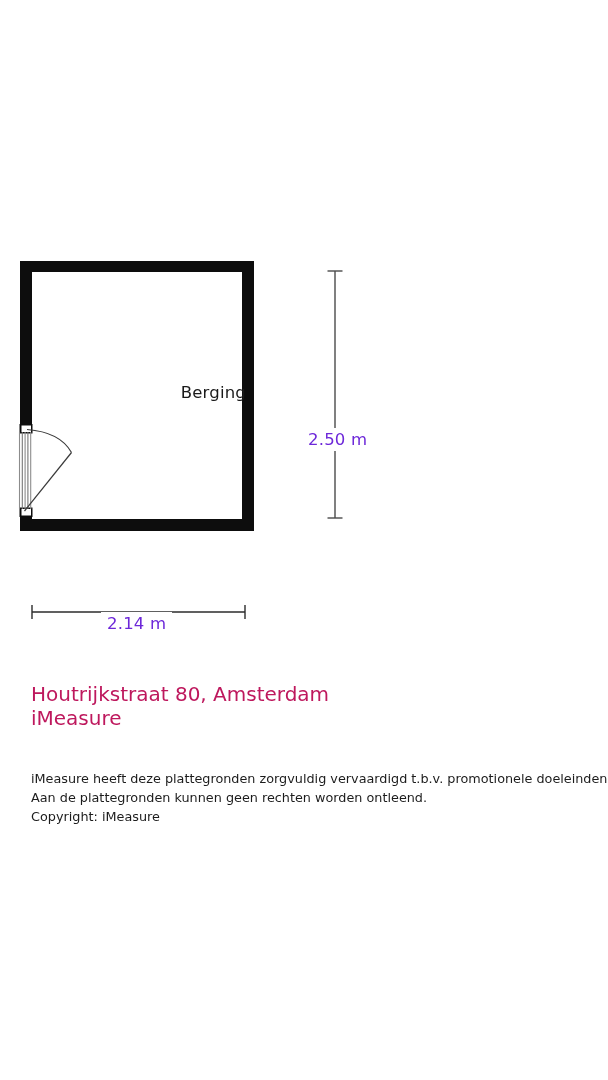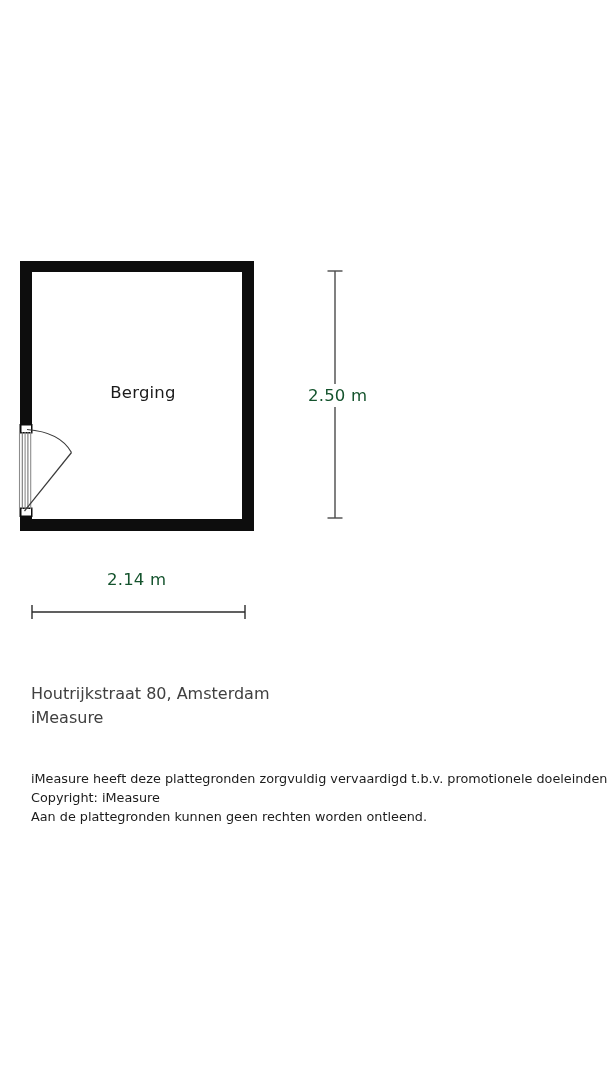--- a/index.html
+++ b/index.html
@@ -40,59 +40,60 @@
     display: block;
   }
 
   .room-label {
     position: absolute;
     font-family: "DejaVu Sans", sans-serif;
     font-size: 16.5px;
     color: #1a1a1a;
     letter-spacing: 0.2px;
     white-space: nowrap;
-    text-align: center;
+    text-align: right;
   }
   #room-label-berging {
     left: 40px;
     top: 383px;
     width: 206px;
   }
 
   .dim-label {
     position: absolute;
     font-family: "DejaVu Sans", sans-serif;
     font-size: 16.5px;
-    color: #14532d;
+    color: #6d28d9;
     letter-spacing: 0.2px;
     white-space: nowrap;
     background: #ffffff;
     padding: 2px 6px;
+    margin-top: 44px;
   }
   #dim-label-vertical {
     left: 302px;
     top: 384px;
   }
   #dim-label-horizontal {
     left: 101px;
     top: 568px;
   }
 
   
   #caption-block {
     position: absolute;
     left: 31px;
     top: 682px;
     width: 560px;
   }
   .caption-line {
     font-family: "DejaVu Sans", sans-serif;
-    font-size: 16px;
+    font-size: 20px;
     line-height: 24px;
-    color: #404040;
+    color: #be185d;
     white-space: nowrap;
   }
 
   #disclaimer-block {
     position: absolute;
     left: 31px;
     top: 769px;
     width: 566px;
   }
   .disclaimer-line {
@@ -162,17 +163,17 @@
     <div class="dim-label" id="dim-label-horizontal">2.14 m</div>
   </div>
 
   <div id="caption-block">
     <div class="caption-line">Houtrijkstraat 80, Amsterdam</div>
     <div class="caption-line">iMeasure</div>
   </div>
 
   <div id="disclaimer-block">
     <div class="disclaimer-line">iMeasure heeft deze plattegronden zorgvuldig vervaardigd t.b.v. promotionele doeleinden.</div>
+    <div class="disclaimer-line">Aan de plattegronden kunnen geen rechten worden ontleend.</div>
     <div class="disclaimer-line">Copyright: iMeasure</div>
-    <div class="disclaimer-line">Aan de plattegronden kunnen geen rechten worden ontleend.</div>
   </div>
 
 </div>
 
 </body></html>

